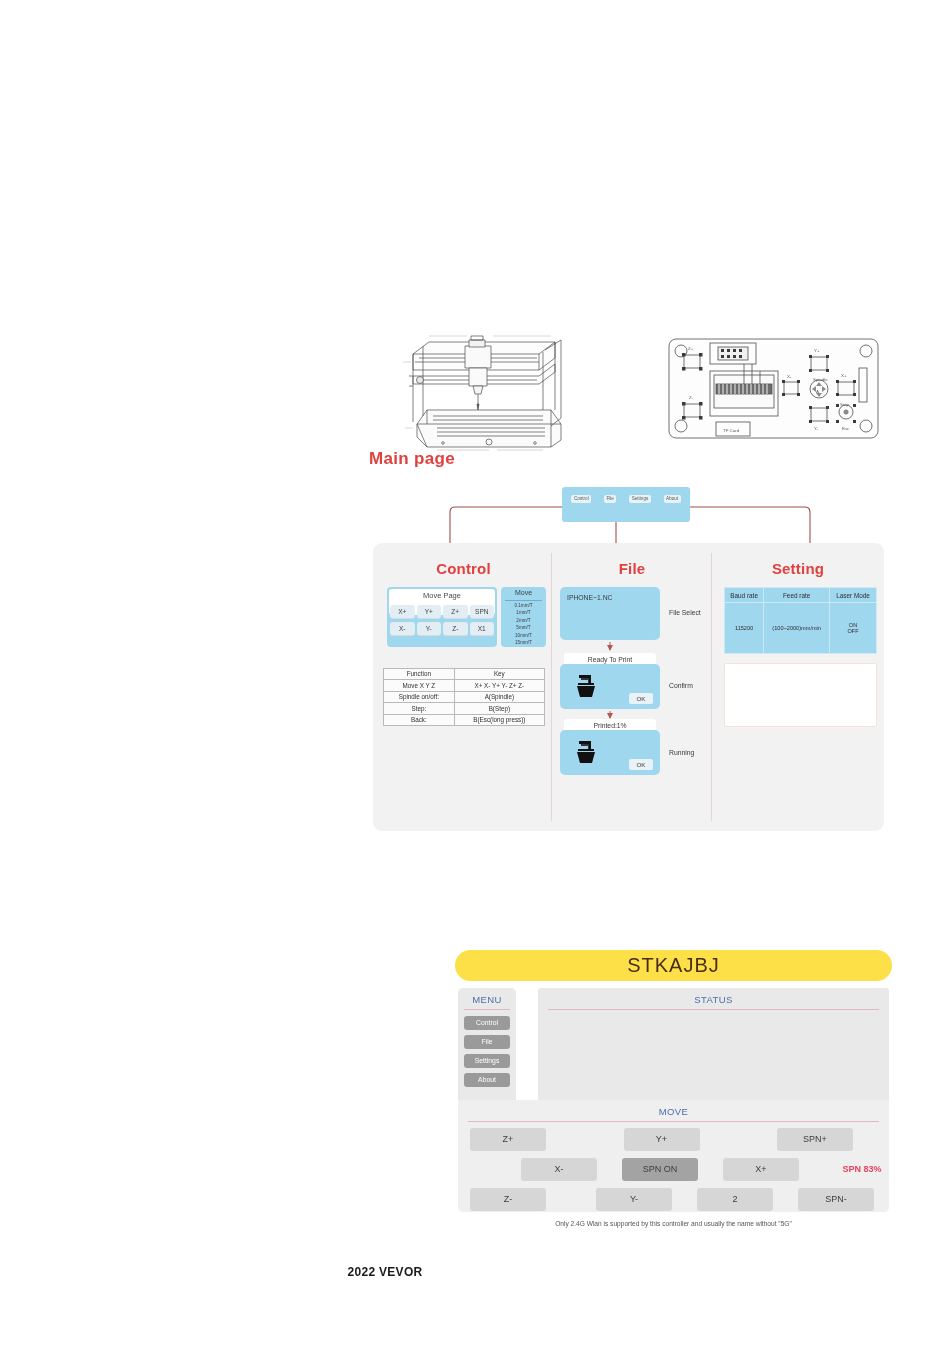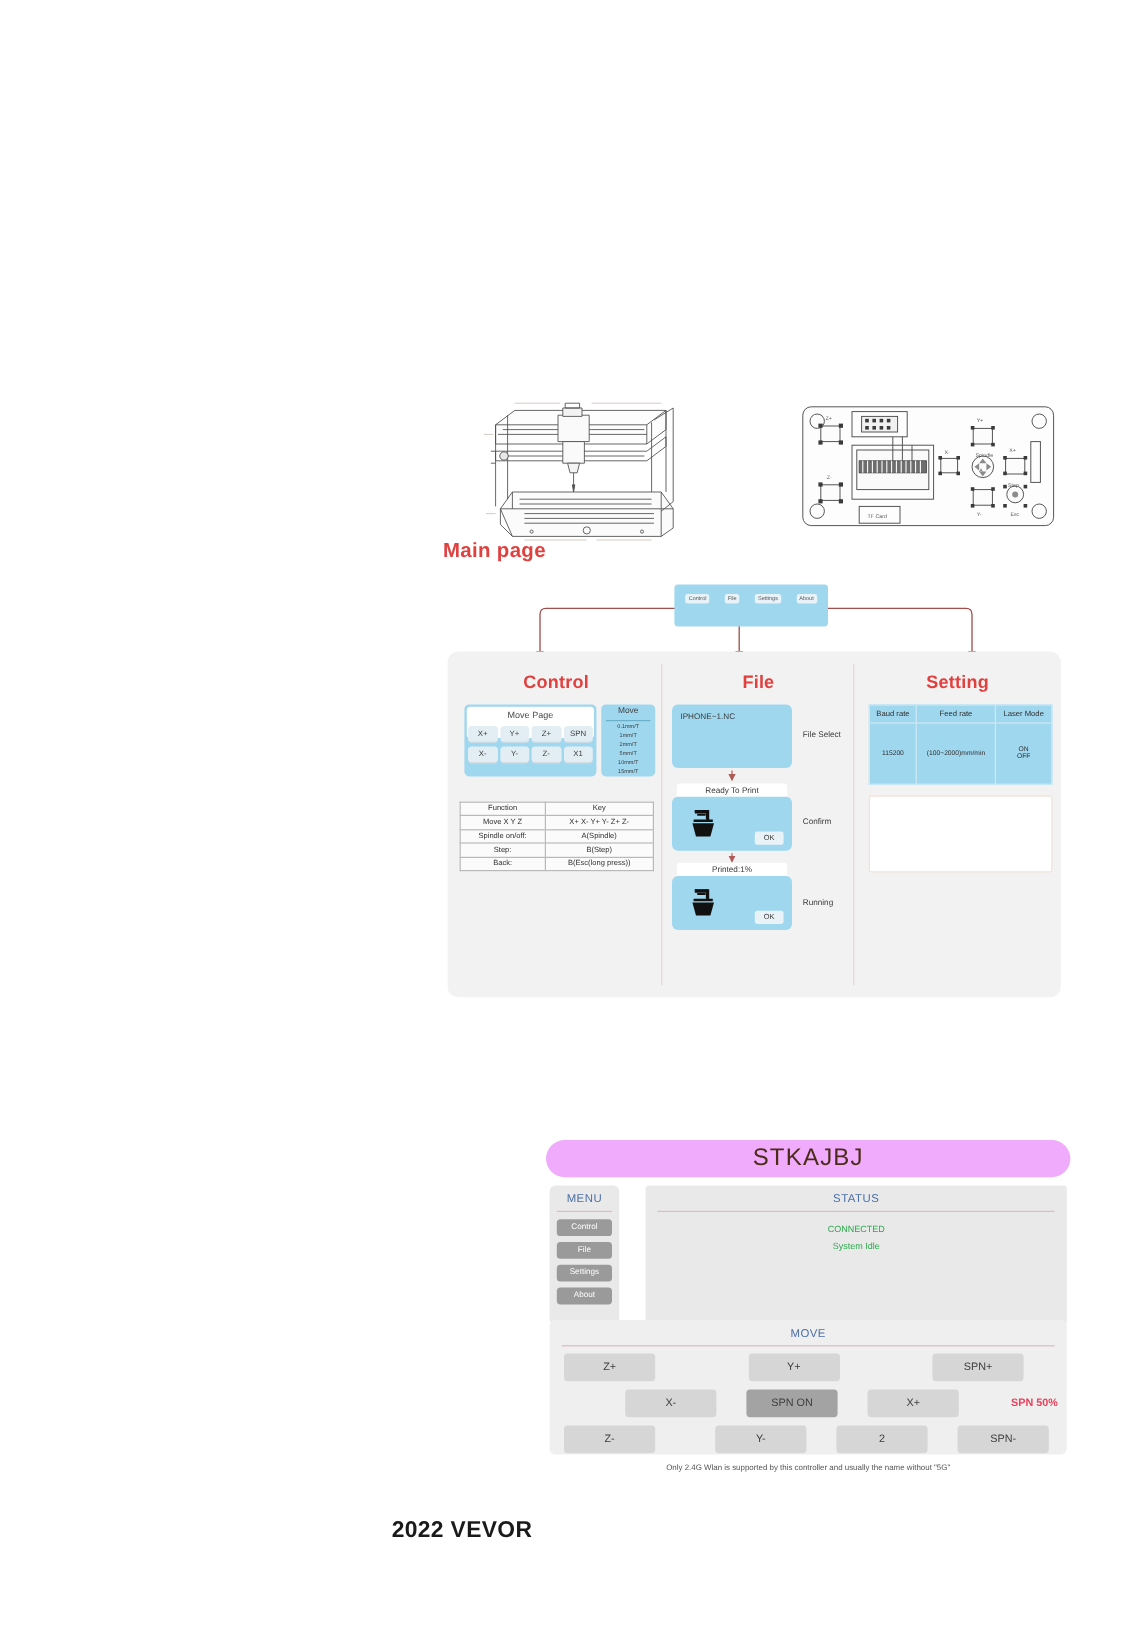--- a/index.html
+++ b/index.html
@@ -138,21 +138,21 @@
   .set-table tr:first-child td{font-size:6.4px;padding:3.5px 1px;}
   .set-table td.val{height:44px;vertical-align:middle;}
   .set-white{
     position:absolute;left:351px;top:120px;width:151px;height:62px;
     background:#ffffff;border:1px solid #f2e2d8;border-radius:2px;
   }
 
   
   .app{position:absolute;left:455px;top:950px;width:437px;}
   .app-header{
-    width:100%;height:31px;background:#f0abfc;border-radius:16px;
+    width:100%;height:31px;background:#fde047;border-radius:16px;
     text-align:center;line-height:31px;color:#4a2c16;
     font-size:20px;letter-spacing:1px;
   }
   .app-body{position:relative;margin-top:7px;height:104px;}
   .menu-panel{
     position:absolute;left:3px;top:0;width:58px;height:116px;
     background:#e9e9e9;border-radius:5px;
   }
   .panel-title{
     text-align:center;font-size:9.5px;color:#4b6fa8;padding-top:6px;letter-spacing:.4px;
@@ -189,21 +189,21 @@
     font-size:9px;color:#e8415c;font-weight:bold;
   }
   .mv-spacer{width:76px;margin-right:25px;height:23px;}
   .mv-indent{margin-left:51px;}
 
   .app-note{
     margin-top:8px;text-align:center;font-size:6.6px;color:#555;
   }
   .vevor{
     position:absolute;left:0;top:1265px;width:770px;text-align:center;
-    font-size:19px;color:#1a1a1a;font-weight:bold;letter-spacing:.3px;
+    font-size:12px;color:#1a1a1a;font-weight:bold;letter-spacing:.3px;
   }
 </style>
 </head>
 <body>
 
 <div class="page">
 
   <div class="illus-row">
 
     <svg class="cnc-art" viewBox="0 0 185 122">
@@ -526,24 +526,20 @@
           <div class="menu-btn">Control</div>
           <div class="menu-btn">File</div>
           <div class="menu-btn">Settings</div>
           <div class="menu-btn">About</div>
         </div>
       </div>
 
       <div class="status-panel">
         <div class="panel-title">STATUS</div>
         <div class="status-hr"></div>
-        <div class="status-lines">
-          <div class="st-line">CONNECTED</div>
-          <div class="st-line">System Idle</div>
-        </div>
       </div>
     </div>
 
     <div class="move-panel-app">
       <div class="panel-title">MOVE</div>
       <div class="mv-hr"></div>
       <div class="mv-grid">
         <div class="mv-row">
           <div class="mv-cell">
             <div class="mv-btn">Z+</div>
@@ -562,21 +558,21 @@
           <div class="mv-cell">
             <div class="mv-btn">X-</div>
           </div>
           <div class="mv-cell">
             <div class="mv-btn dark">SPN ON</div>
           </div>
           <div class="mv-cell">
             <div class="mv-btn">X+</div>
           </div>
           <div class="mv-cell">
-            <div class="mv-label-red">SPN 50%</div>
+            <div class="mv-label-red">SPN 83%</div>
           </div>
         </div>
 
         <div class="mv-row">
           <div class="mv-cell">
             <div class="mv-btn">Z-</div>
           </div>
           <div class="mv-spacer"></div>
           <div class="mv-cell">
             <div class="mv-btn">Y-</div>

